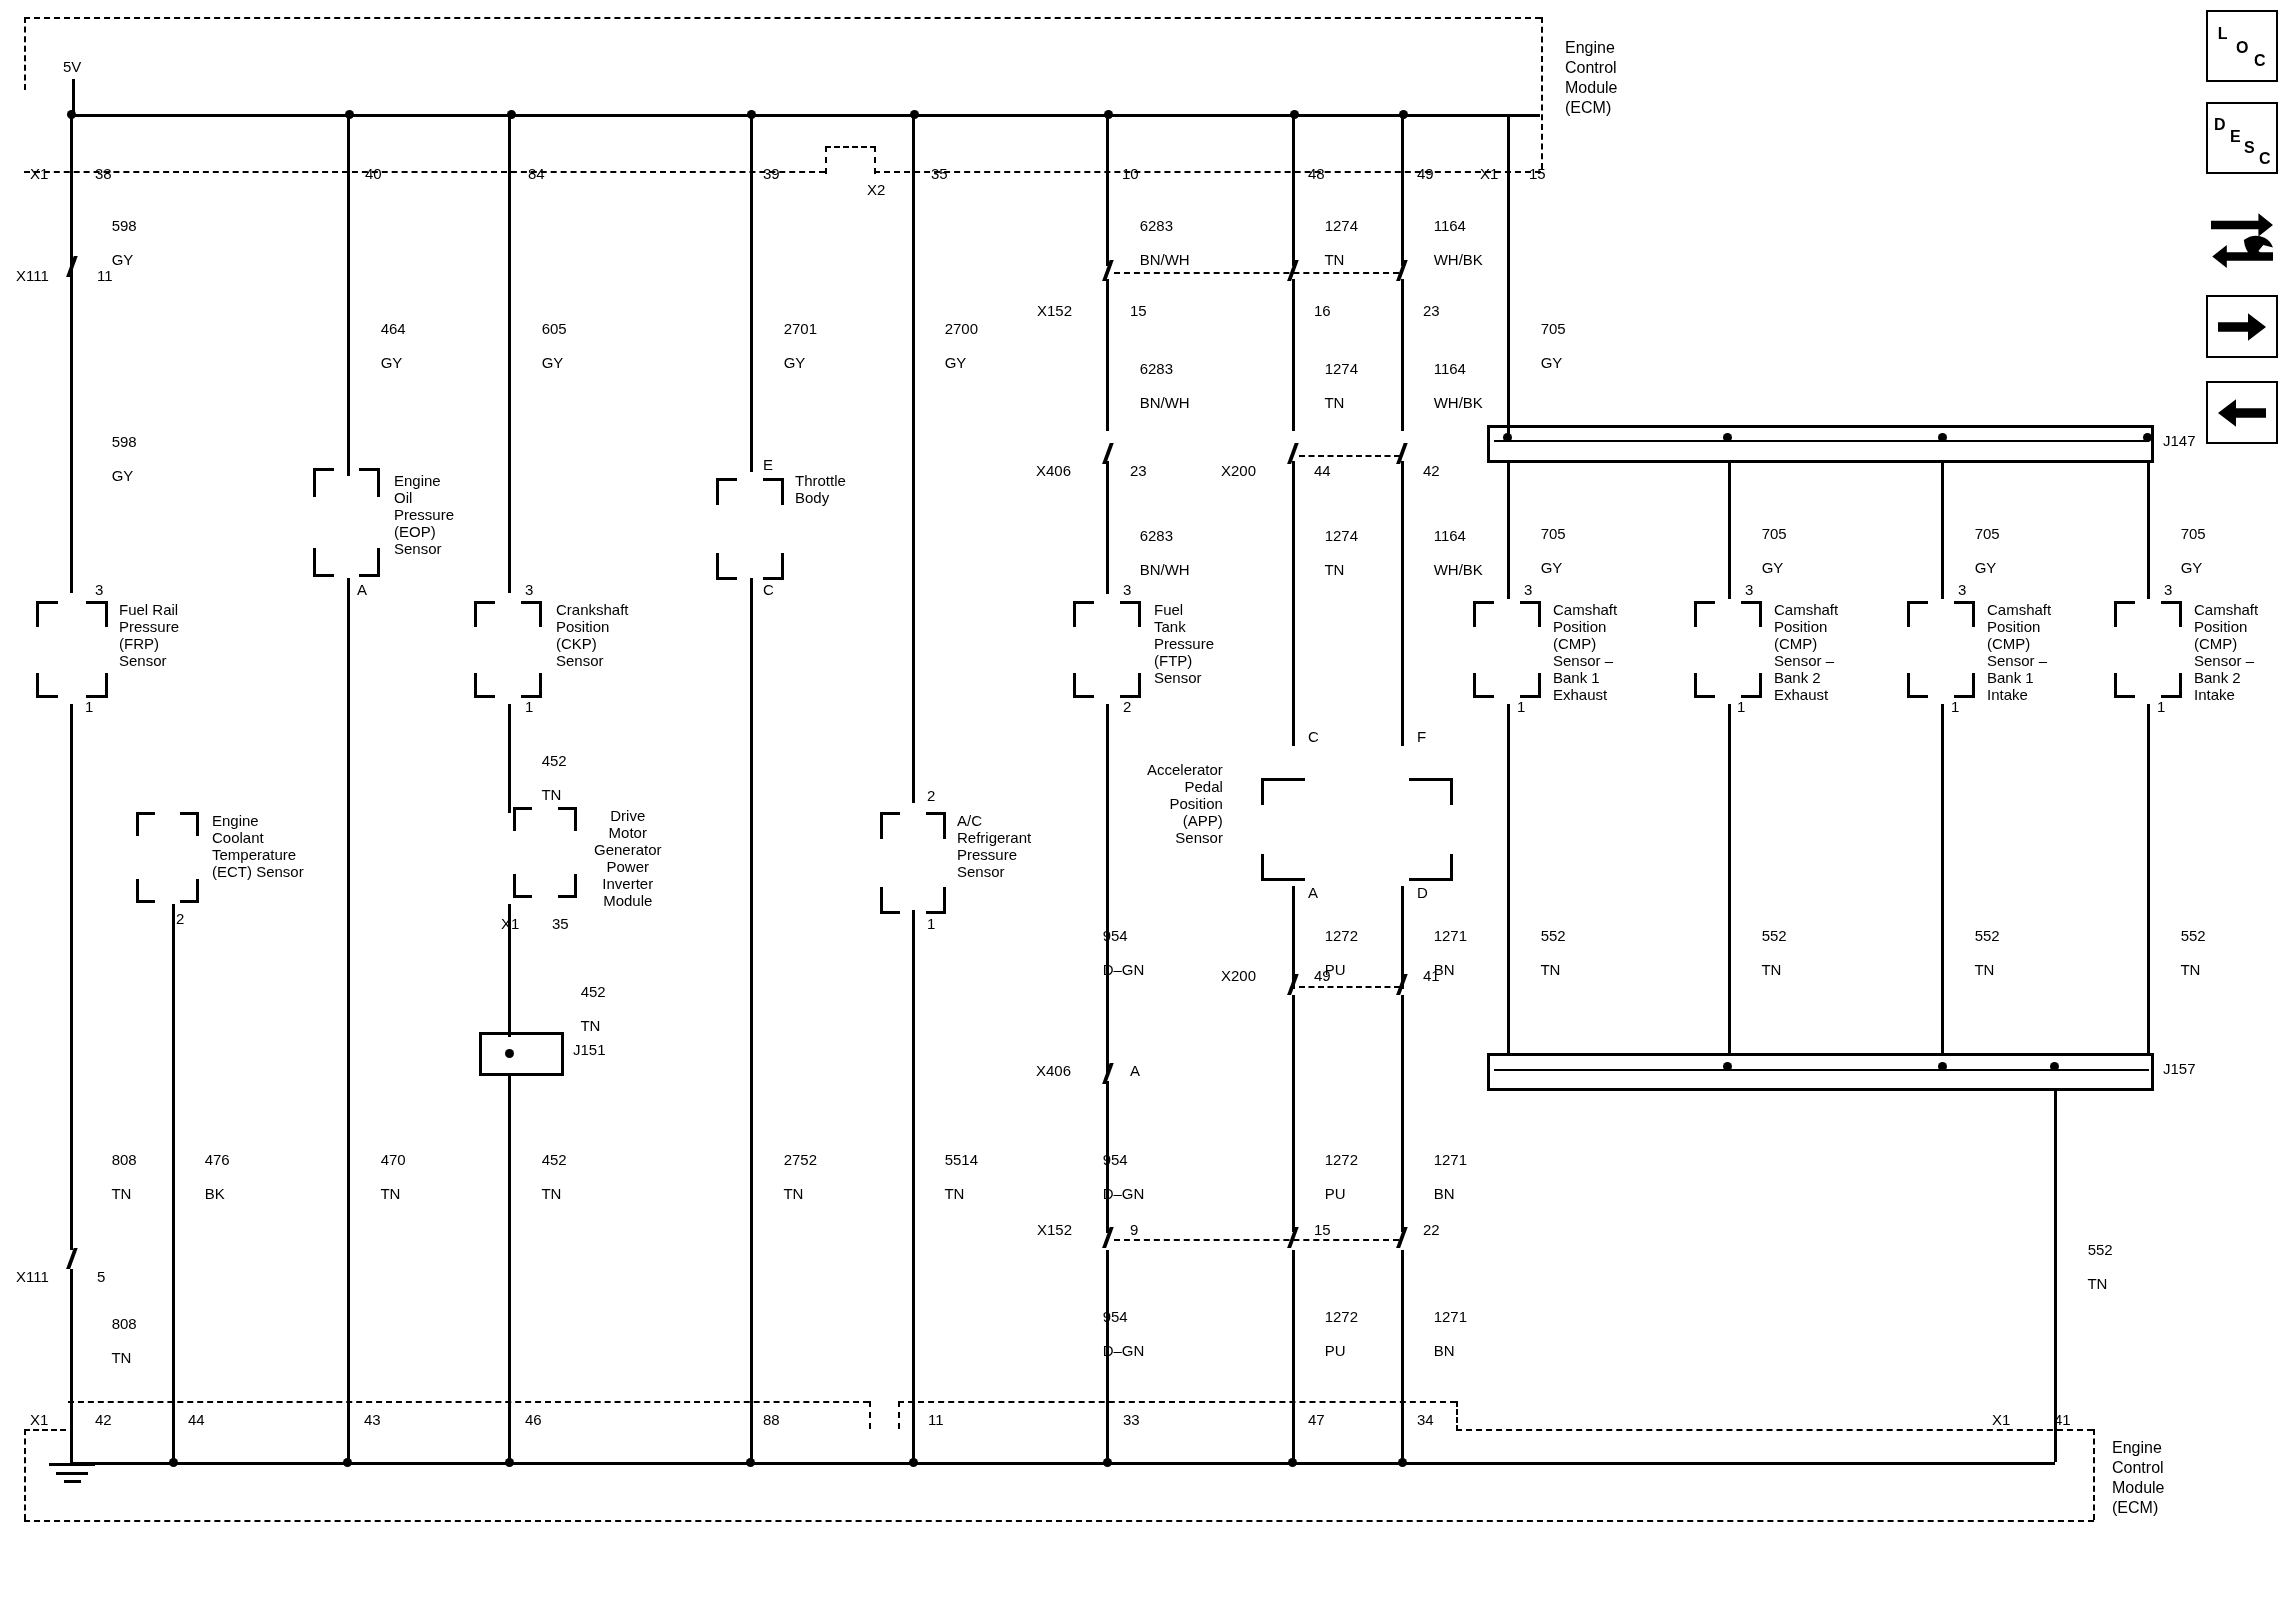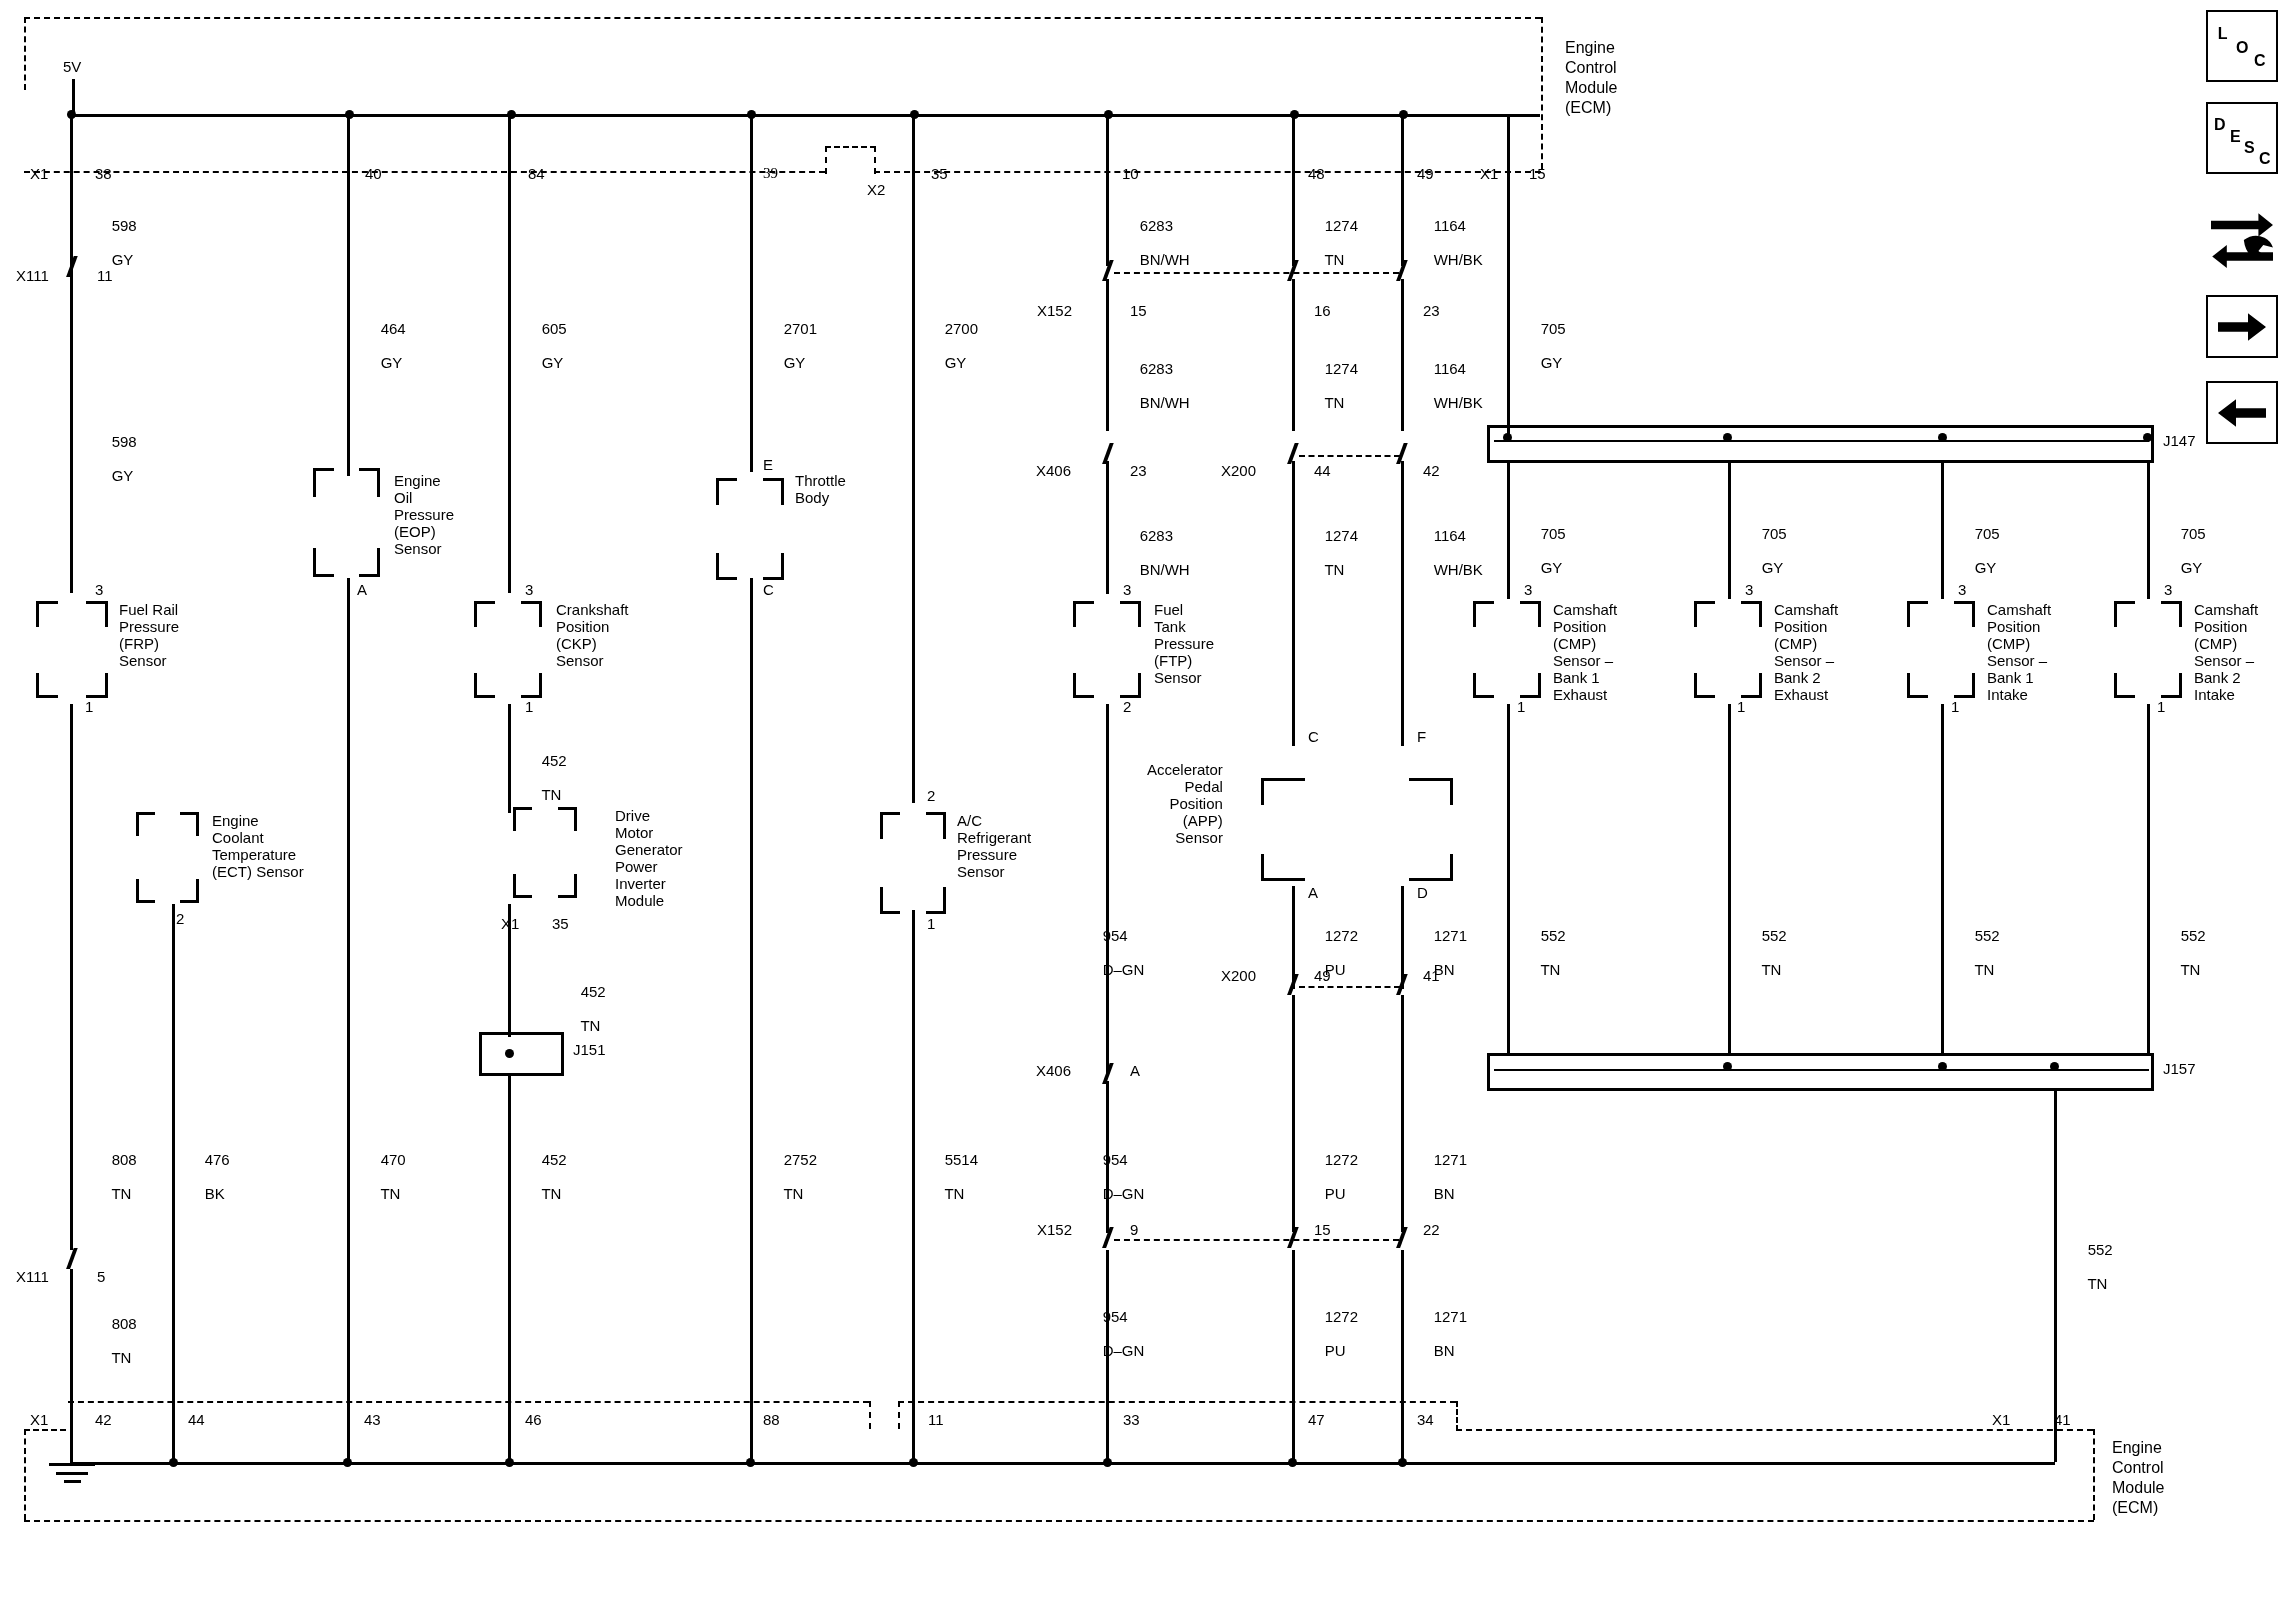--- a/index.html
+++ b/index.html
@@ -158,21 +158,21 @@
   <div class="tool" style="left:2206px; top:381px; width:72px; height:63px;">
     <svg class="arrow-l" width="51" height="30" viewBox="0 0 84 50">
       <path d="M82 17 L32 17 L32 2 L2 25 L32 48 L32 33 L82 33 Z" fill="#000"></path>
     </svg>
   </div>
 
   <div class="lbl" style="left:30px; top:165px;">X1</div>
   <div class="lbl" style="left:95px; top:165px;">38</div>
   <div class="lbl" style="left:365px; top:165px;">40</div>
   <div class="lbl" style="left:528px; top:165px;">84</div>
-  <div class="lbl" style="left:763px; top:165px;font-family:Liberation Serif, serif;">39</div>
+  <div class="lbl" style="left:763px; top:165px;">39</div>
   <div class="lbl" style="left:867px; top:181px;">X2</div>
   <div class="lbl" style="left:931px; top:165px;">35</div>
   <div class="lbl" style="left:1122px; top:165px;">10</div>
   <div class="lbl" style="left:1308px; top:165px;">48</div>
   <div class="lbl" style="left:1417px; top:165px;">49</div>
   <div class="lbl" style="left:1480px; top:165px;">X1</div>
   <div class="lbl" style="left:1529px; top:165px;">15</div>
 
   <div class="dot" style="left:67px; top:110px;"></div>
   <div class="dot" style="left:345px; top:110px;"></div>
@@ -306,21 +306,21 @@
   <div class="comp" style="left:513px; top:807px; width:64px; height:91px;">
     <i style="left:0; top:0; width:19.4px; height:3px;"></i>
     <i style="left:0; top:0; width:3px; height:24px;"></i>
     <i style="left:0; bottom:0; width:19.4px; height:3px;"></i>
     <i style="left:0; bottom:0; width:3px; height:24px;"></i>
     <i style="right:0; top:0; width:19.4px; height:3px;"></i>
     <i style="right:0; top:0; width:3px; height:24px;"></i>
     <i style="right:0; bottom:0; width:19.4px; height:3px;"></i>
     <i style="right:0; bottom:0; width:3px; height:24px;"></i>
   </div>
-  <div class="lbl" style="left:615px; top:807px;">Drive
+  <div class="lbl" style="left:594px; top:807px;text-align:center;">Drive
 Motor
 Generator
 Power
 Inverter
 Module</div>
   <div class="lbl" style="left:501px; top:915px;">X1</div>
   <div class="lbl" style="left:552px; top:915px;">35</div>
   <div class="vline" style="left:508px; top:904px; height:133px;"></div>
   <div class="lbl" style="left:564px; top:966px;">
     <span>452</span><br>

